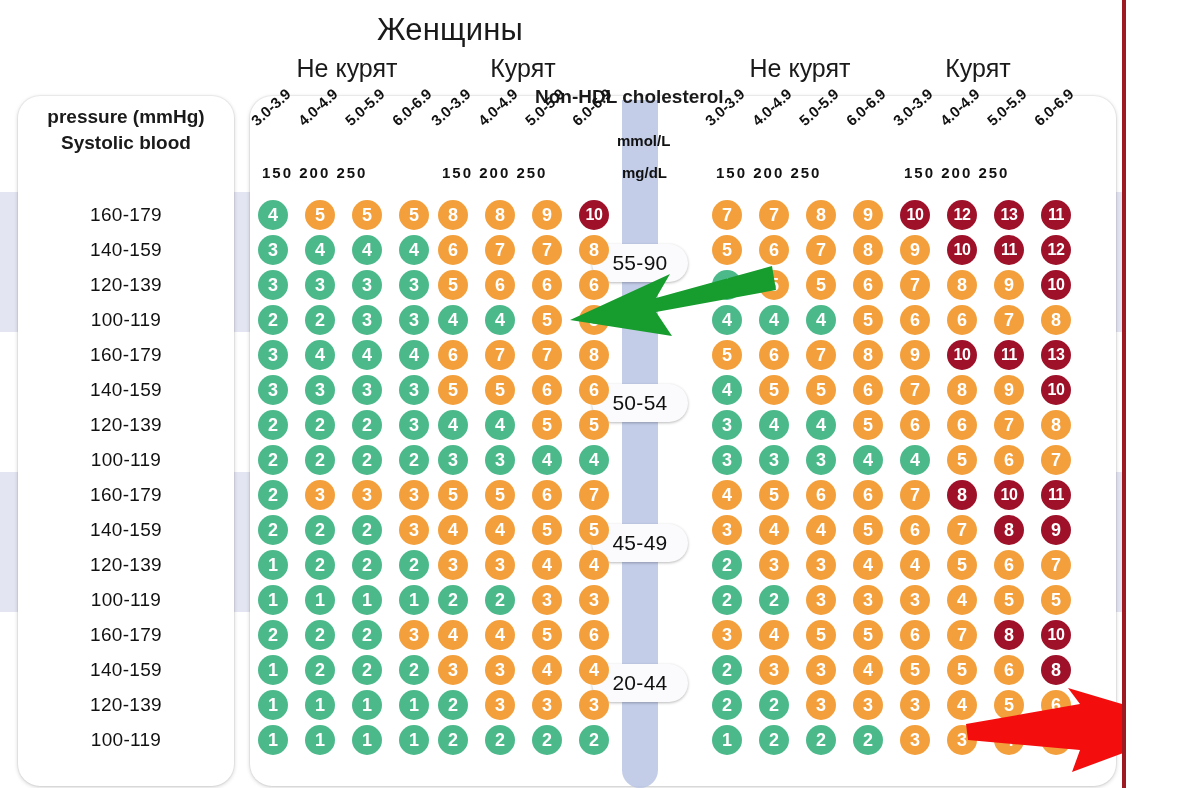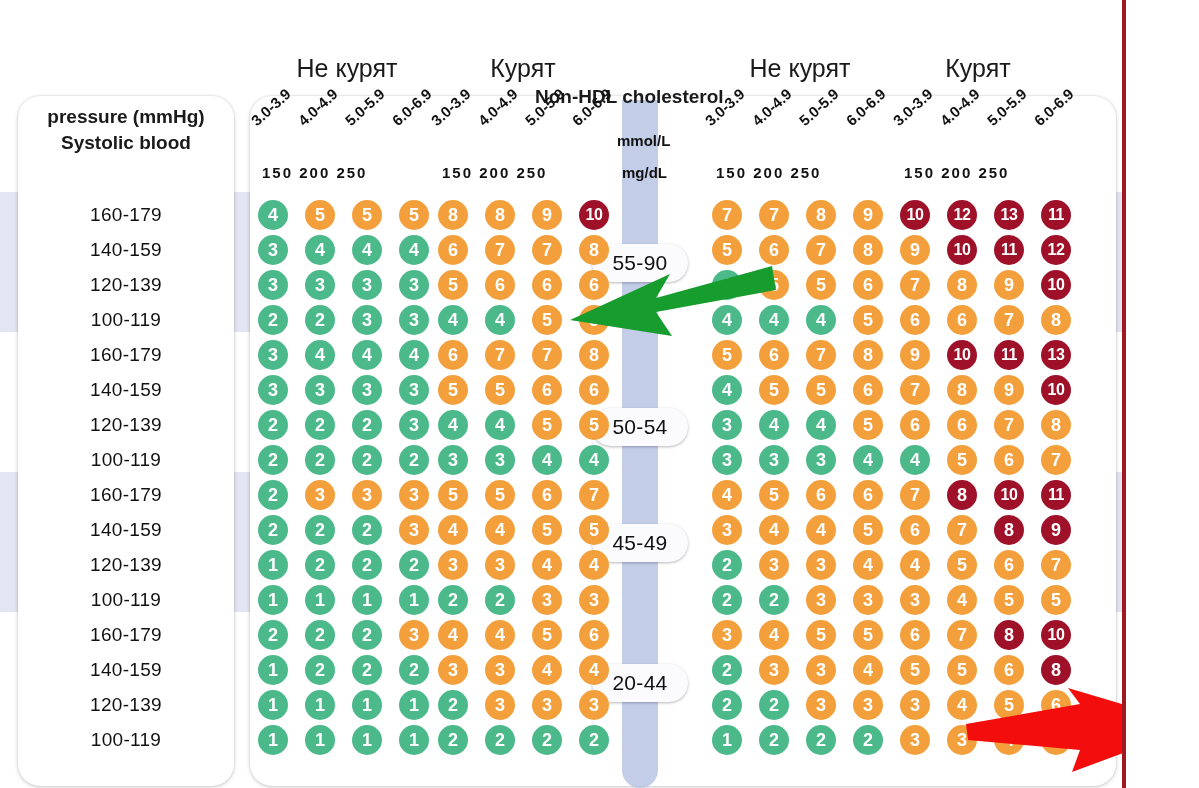--- a/index.html
+++ b/index.html
@@ -108,20 +108,21 @@
 <div id="root">
 
   <div class="band" style="top:192px;height:140px;"></div>
   <div class="band" style="top:472px;height:140px;"></div>
 
   <div class="panel" id="bp-panel"></div>
   <div class="panel" id="grid-panel"></div>
 
   <div id="age-bar"></div>
 
+  <div class="sex-title" style="left:300px;top:12px;width:300px;">Женщины</div>
 
   <div class="smoke-title" style="left:247px;top:54px;width:200px;">Не курят</div>
   <div class="smoke-title" style="left:433px;top:54px;width:180px;">Курят</div>
   <div class="smoke-title" style="left:700px;top:54px;width:200px;">Не курят</div>
   <div class="smoke-title" style="left:888px;top:54px;width:180px;">Курят</div>
 
   <div class="nonhdl-title" style="left:535px;top:86px;">Non-HDL cholesterol</div>
 
   <div class="bp-head">
     <div>pressure (mmHg)</div>
@@ -144,21 +145,21 @@
       <div class="bp-label" style="top: 519px;">140-159</div>
       <div class="bp-label" style="top: 554px;">120-139</div>
       <div class="bp-label" style="top: 589px;">100-119</div>
       <div class="bp-label" style="top: 624px;">160-179</div>
       <div class="bp-label" style="top: 659px;">140-159</div>
       <div class="bp-label" style="top: 694px;">120-139</div>
       <div class="bp-label" style="top: 729px;">100-119</div>
     </div>
   <div id="age-pills">
       <div class="age-pill" style="left: 592px; top: 244px;">55-90</div>
-      <div class="age-pill" style="left: 592px; top: 384px; margin-top: 24px;">50-54</div>
+      <div class="age-pill" style="left: 592px; top: 384px;">50-54</div>
       <div class="age-pill" style="left: 592px; top: 524px;">45-49</div>
       <div class="age-pill" style="left: 592px; top: 664px;">20-44</div>
     </div>
   <div id="col-heads">
       <div class="chol-rot" style="left: 259px; top: 112px;">3.0-3.9</div>
       <div class="chol-rot" style="left: 306px; top: 112px;">4.0-4.9</div>
       <div class="chol-rot" style="left: 353px; top: 112px;">5.0-5.9</div>
       <div class="chol-rot" style="left: 400px; top: 112px;">6.0-6.9</div>
       <div class="mgdl-row" style="left: 262px; top: 164px;">150  200  250</div>
       <div class="chol-rot" style="left: 439px; top: 112px;">3.0-3.9</div>

